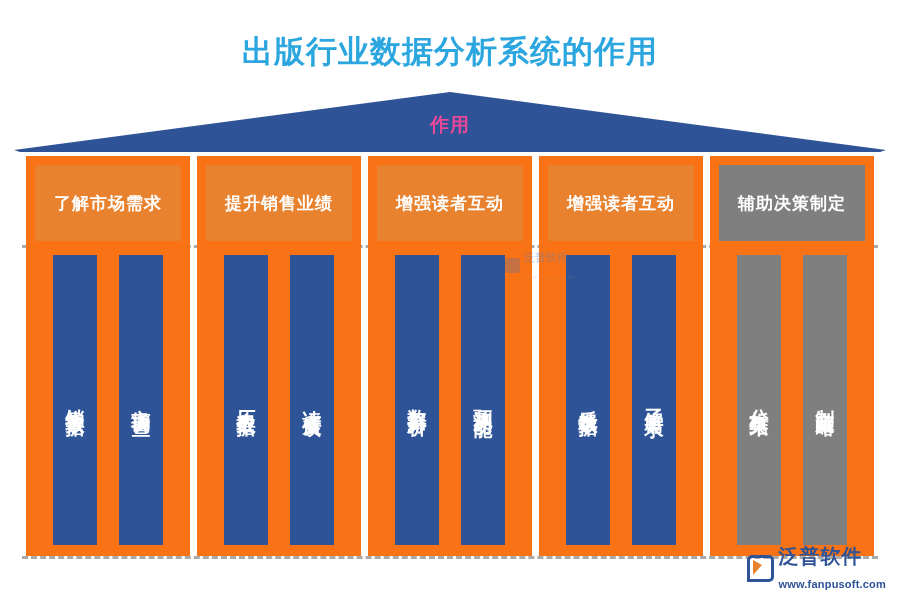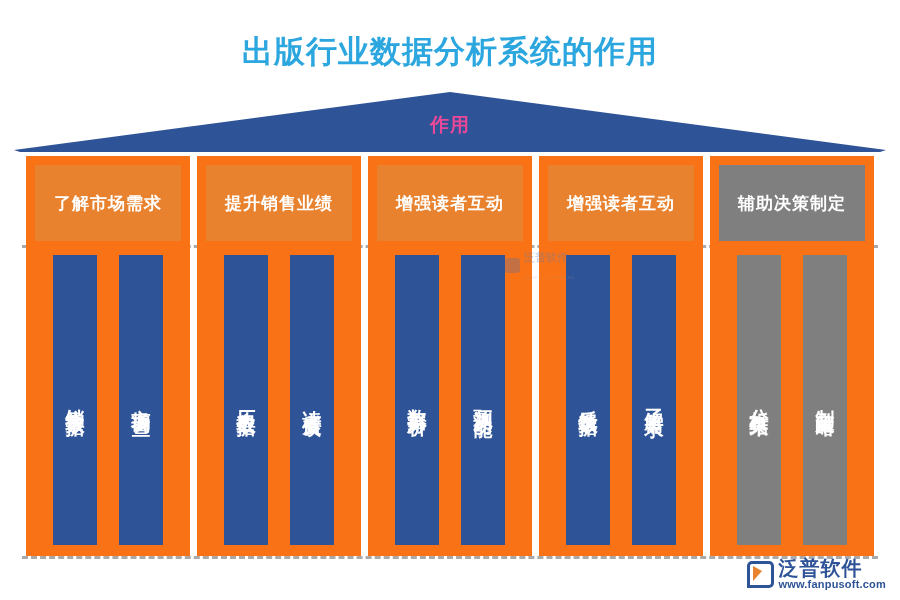--- a/index.html
+++ b/index.html
@@ -146,21 +146,21 @@
   }
   #logo .mark .tri {
     position:absolute; left:6px; top:5px;
     width:0;height:0;
     border-left:9px solid #E8822E;
     border-top:5px solid transparent;
     border-bottom:10px solid transparent;
   }
   #logo .words { display:flex; flex-direction:column; line-height:1; }
   #logo .cn { font-size:20px; font-weight:bold; color:#2E5396; letter-spacing:1px; }
-  #logo .en { font-size:11px; font-weight:bold; color:#2E5396; margin-top:1px; letter-spacing:0.2px; }
+  #logo .en { font-size:11px; font-weight:bold; color:#2E5396; margin-top:13px; letter-spacing:0.2px; }
 </style>
 </head>
 <body>
 
 <div id="title">出版行业数据分析系统的作用</div>
 
 <div id="roof">
   <svg width="900" height="66" viewBox="0 0 900 66" xmlns="http://www.w3.org/2000/svg" aria-hidden="true">
     <polygon points="450,4 886,62 880,64 20,64 14,62" fill="#2E5396"></polygon>
   </svg>

